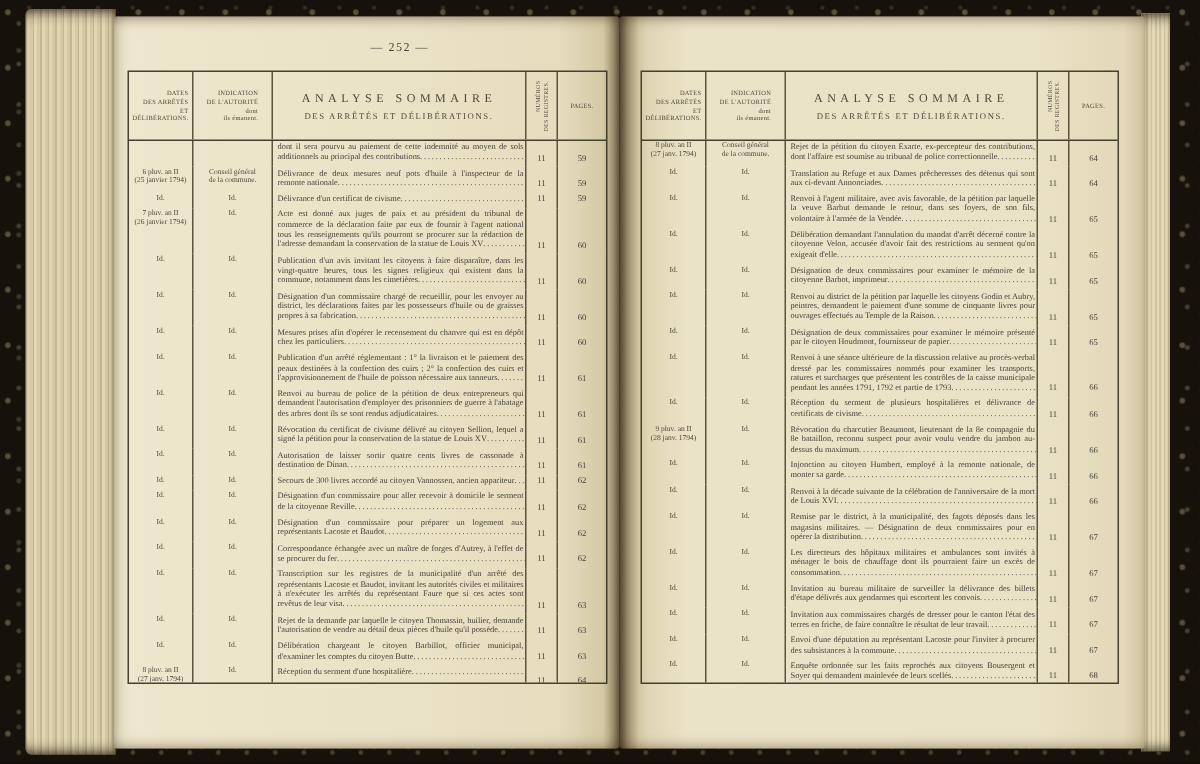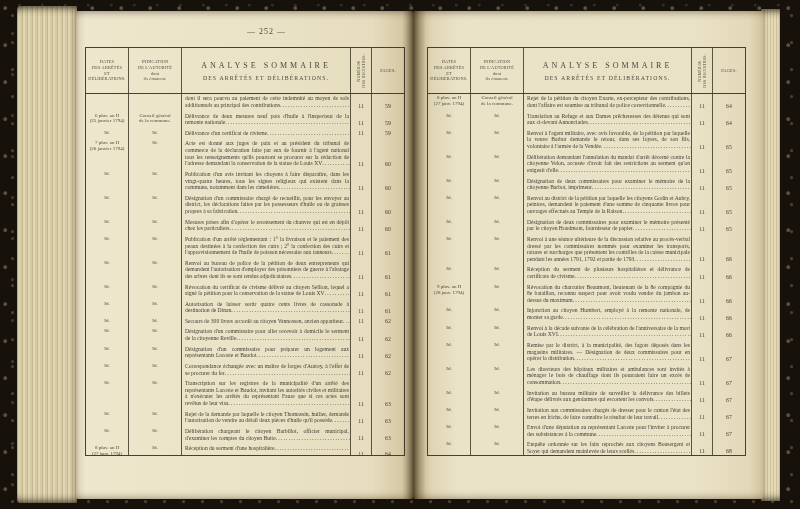--- a/index.html
+++ b/index.html
@@ -59,21 +59,21 @@
     background: rgba(0,0,0,0);
   }
   #page-left  .table { left:9px;  right:8px; }
   #page-right .table { left:14px; right:17px; }
   .thead {
     display:grid; grid-template-columns:42px 53px 1fr 21px 33px;
     height:46px; border-bottom:1.4px solid #45402f;
   }
   .th {
     display:flex; flex-direction:column; align-items:center; justify-content:center;
-    text-align:center; color:#4c473c; border-left:1px solid #5a543e; overflow:hidden;
+    text-align:right; color:#4c473c; border-left:1px solid #5a543e; overflow:hidden;
   }
   .th:first-child { border-left:none; }
   .th-small { font-size:4.3px; line-height:5.7px; letter-spacing:.2px; white-space:pre-line; }
   .th-analysis .t1 { font-size:8px; letter-spacing:3px; margin-bottom:5px; white-space:nowrap; }
   .th-analysis .t2 { font-size:5.8px; letter-spacing:1.1px; white-space:nowrap; }
   .th-vert { writing-mode:vertical-rl; transform:rotate(180deg); font-size:4px; line-height:5px; letter-spacing:.2px; white-space:pre-line; }
   .tbody { position:absolute; top:46px; left:0; right:0; bottom:0; overflow:hidden; display:flex; flex-direction:column; }
   .trow { display:grid; grid-template-columns:42px 53px 1fr 21px 33px; flex:0 0 auto; }
   .td { border-left:1px solid #5a543e; padding:1.4px 2px 2.4px; }
   .td:first-child { border-left:none; }

